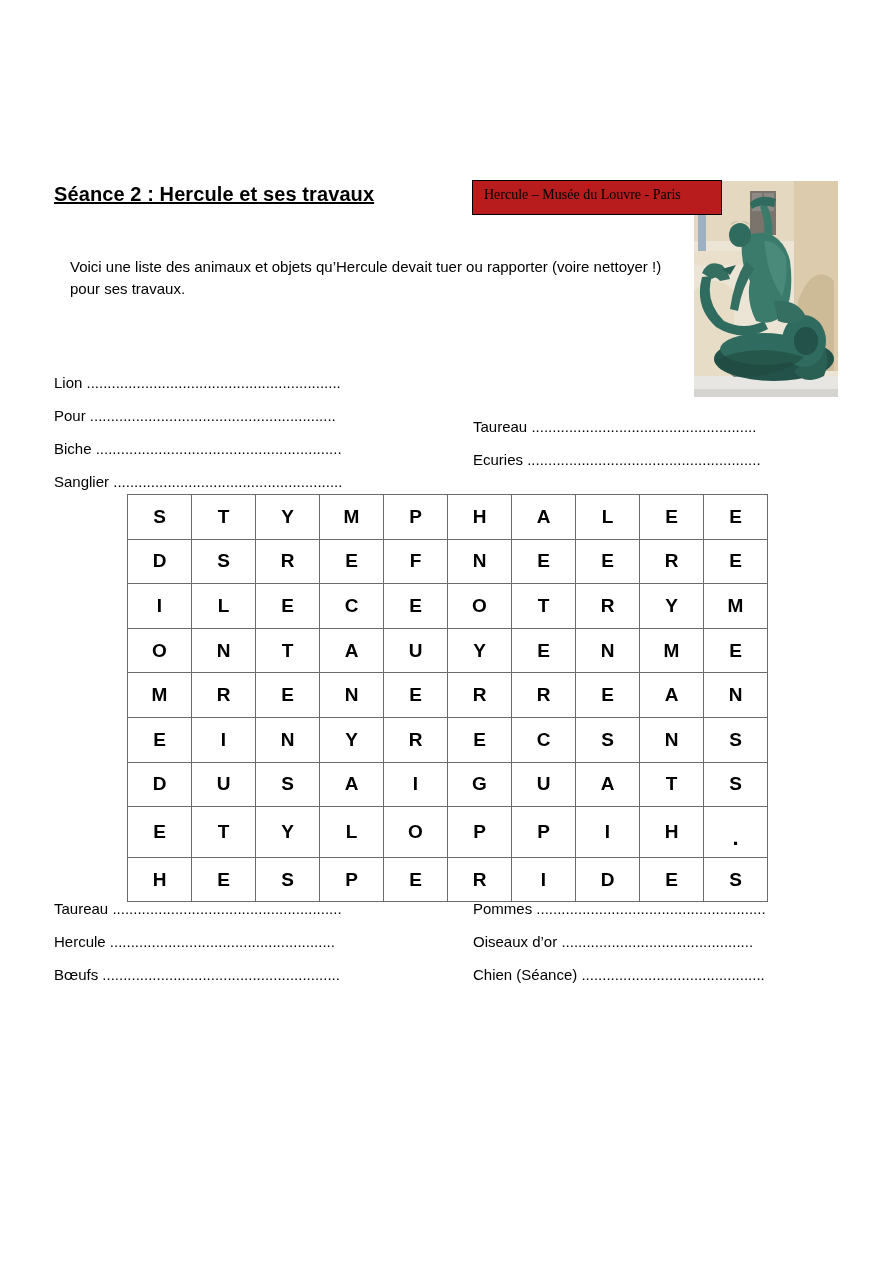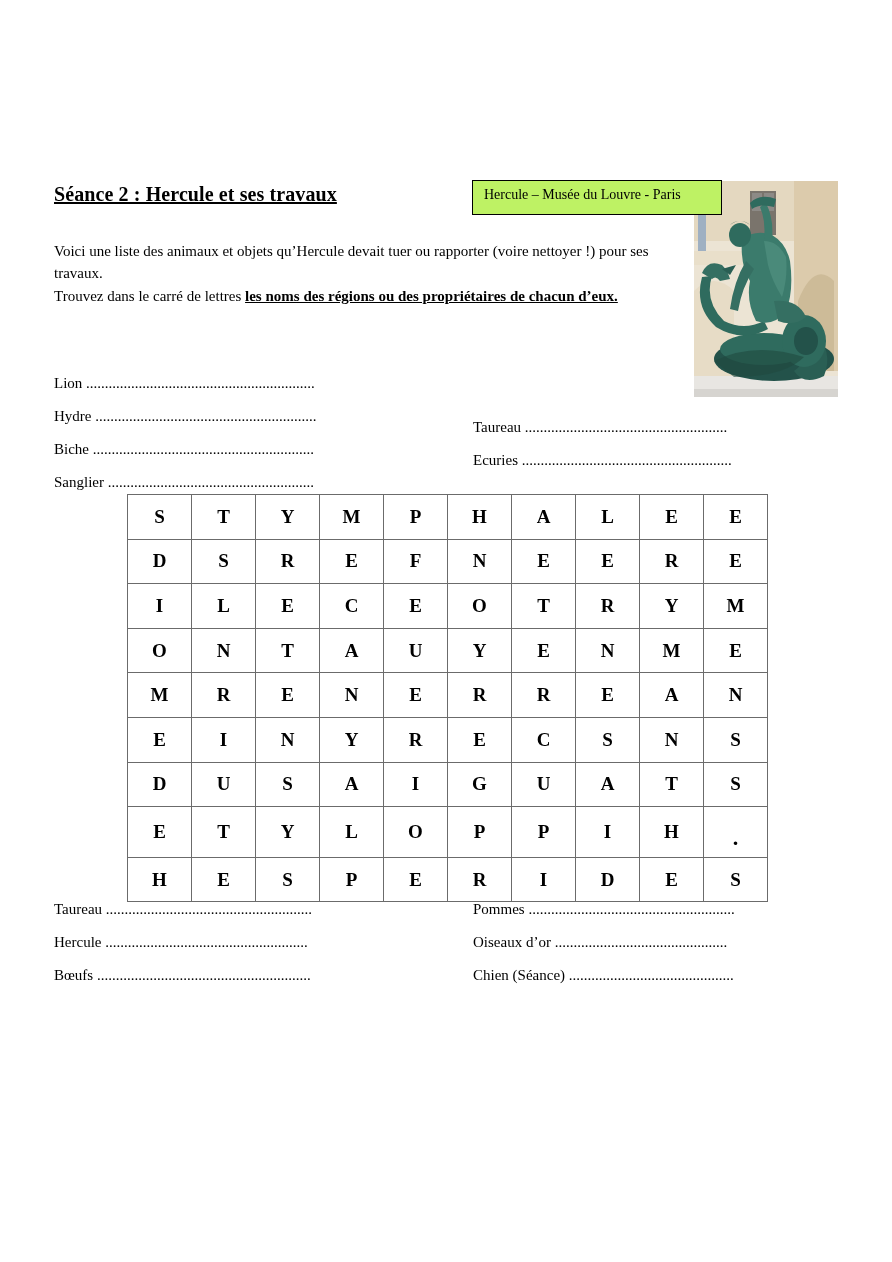--- a/index.html
+++ b/index.html
@@ -8,61 +8,61 @@
       background: #ffffff;
     }
     body {
       width: 892px;
       height: 1262px;
       position: relative;
       overflow: hidden;
       font-family: "Liberation Sans", "DejaVu Sans", sans-serif;
       color: #000;
     }
-    .abs { position: absolute; font-family: Liberation Serif, serif; }
+    .abs { position: absolute; }
     .title {
       left: 54px;
       top: 183px;
       font-size: 20px;
       font-weight: bold;
       text-decoration: underline;
       letter-spacing: 0.1px;
       white-space: nowrap;
     }
     .caption-box {
       left: 472px;
       top: 180px;
       width: 250px;
       height: 35px;
       border: 1px solid #000;
       box-sizing: border-box;
       font-family: "Liberation Serif", "DejaVu Serif", serif;
       font-size: 14px;
       line-height: 14px;
       padding: 7px 0 0 11px;
-      background: #bef264;
+      background: #b91c1c;
       z-index: 2;
       white-space: nowrap;
     }
     .photo {
       left: 694px;
       top: 181px;
       width: 144px;
       height: 216px;
       overflow: hidden;
       z-index: 1;
     }
     .intro {
       left: 54px;
       top: 240px;
       width: 630px;
       font-size: 15px;
       line-height: 22.3px;
     }
-    .intro p { margin: 0; }
+    .intro p { margin: 16px; }
     .intro .em {
       font-weight: bold;
       text-decoration: underline;
     }
     .field {
       font-size: 15px;
       line-height: 18px;
       white-space: nowrap;
     }
     .grid {
@@ -133,29 +133,28 @@
     <path d="M52 80 Q40 100 36 128 L44 130 Q48 106 60 88 Z" fill="#356f62"></path>
 
     <path d="M80 120 Q104 118 112 136 Q100 146 84 140 Z" fill="#356f62"></path>
 
     <path d="M20 180 Q60 160 110 176 Q90 196 40 196 Z" fill="#1f4a40" opacity="0.6"></path>
   </svg>
 </div>
 
 <div class="abs intro">
   <p>Voici une liste des animaux et objets qu’Hercule devait tuer ou rapporter (voire nettoyer !) pour ses travaux.</p>
-  <p><span>Trouvez dans le carré de lettres </span><span class="em">les noms des régions ou des propriétaires de chacun d’eux.</span></p>
 </div>
 
 <div class="abs field" style="left:54px; top:374px;">
   <span>Lion</span>
   <span>.............................................................</span>
 </div>
 <div class="abs field" style="left:54px; top:407px;">
-  <span>Hydre</span>
+  <span>Pour</span>
   <span>...........................................................</span>
 </div>
 <div class="abs field" style="left:54px; top:440px;">
   <span>Biche</span>
   <span>...........................................................</span>
 </div>
 <div class="abs field" style="left:54px; top:473px;">
   <span>Sanglier</span>
   <span>.......................................................</span>
 </div>

